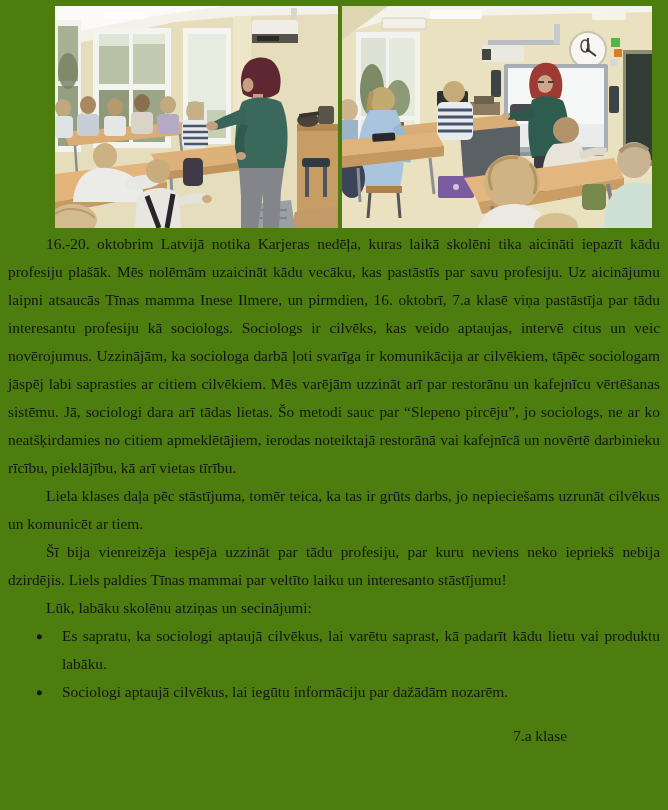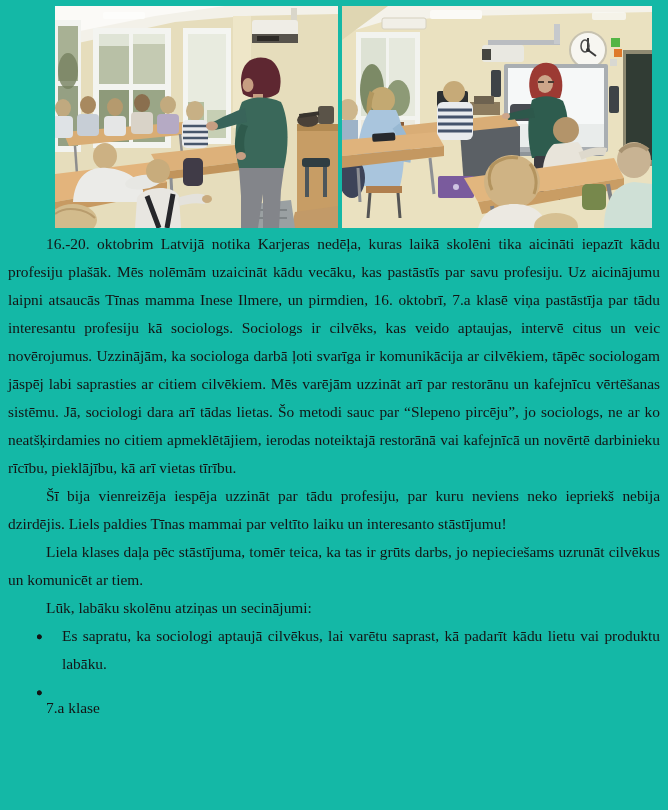--- a/index.html
+++ b/index.html
@@ -1,20 +1,20 @@
 <!DOCTYPE html>
 <html><head>
 <meta charset="utf-8">
 <style>
   html, body { margin: 0; padding: 0; background: #ffffff; }
   .page {
     position: relative;
     width: 668px;
     height: 810px;
-    background: #14b8a6;
+    background: #4d7c0f;
     overflow: hidden;
     font-family: "Liberation Serif", "DejaVu Serif", serif;
     color: #141414;
   }
   .photo-row {
     position: absolute;
     top: 6px;
     left: 55px;
     display: flex;
     gap: 4px;
@@ -35,21 +35,21 @@
   .bullet-item { position: relative; padding-left: 54px; }
   .dot {
     position: absolute;
     left: 28px;
     top: 0;
     font-size: 11px;
     line-height: 28px;
   }
   .signature {
     margin: 16px 0 0 0;
-    text-align: left;
+    text-align: right;
     padding-right: 93px;
   }
 </style>
 </head>
 <body>
 
 <div class="page">
 
   <div class="photo-row">
 
@@ -285,34 +285,35 @@
         <path d="M278 146 C 284 138 298 136 306 144" stroke="#a79271" stroke-width="4" fill="none"></path>
         <path d="M262 222 C 262 196 272 178 292 176 L 310 178 L 310 222 Z" fill="#cfe0d6"></path>
       </g>
       <ellipse cx="214" cy="220" rx="22" ry="13" fill="#d6c092"></ellipse>
     </svg>
 
   </div>
 
   <div class="body-text">
     <p class="para">16.-20. oktobrim Latvijā notika Karjeras nedēļa, kuras laikā skolēni tika aicināti iepazīt kādu profesiju plašāk. Mēs nolēmām uzaicināt kādu vecāku, kas pastāstīs par savu profesiju. Uz aicinājumu laipni atsaucās Tīnas mamma Inese Ilmere, un pirmdien, 16. oktobrī, 7.a klasē viņa pastāstīja par tādu interesantu profesiju kā sociologs. Sociologs ir cilvēks, kas veido aptaujas, intervē citus un veic novērojumus. Uzzinājām, ka sociologa darbā ļoti svarīga ir komunikācija ar cilvēkiem, tāpēc sociologam jāspēj labi saprasties ar citiem cilvēkiem. Mēs varējām uzzināt arī par restorānu un kafejnīcu vērtēšanas sistēmu. Jā, sociologi dara arī tādas lietas. Šo metodi sauc par “Slepeno pircēju”, jo sociologs, ne ar ko neatšķirdamies no citiem apmeklētājiem, ierodas noteiktajā restorānā vai kafejnīcā un novērtē darbinieku rīcību, pieklājību, kā arī vietas tīrību.</p>
+    <p class="para">Liela klases daļa pēc stāstījuma, tomēr teica, ka tas ir grūts darbs, jo nepieciešams uzrunāt cilvēkus un  komunicēt ar tiem.</p>
     <p class="para">Šī bija vienreizēja iespēja uzzināt par tādu profesiju, par kuru neviens neko iepriekš nebija dzirdējis. Liels paldies Tīnas mammai par veltīto laiku un interesanto stāstījumu!</p>
-    <p class="para">Liela klases daļa pēc stāstījuma, tomēr teica, ka tas ir grūts darbs, jo nepieciešams uzrunāt cilvēkus un  komunicēt ar tiem.</p>
     <p class="para">Lūk, labāku skolēnu atziņas un secinājumi:</p>
     <ul class="bullets">
       <li class="bullet-item">
         <span class="dot">●</span>
       </li>
       <li class="bullet-item">
         <span class="dot">●</span>
         <span class="bullet-text">Es sapratu, ka sociologi aptaujā cilvēkus, lai varētu saprast, kā padarīt kādu lietu vai produktu labāku.</span>
       </li>
       <li class="bullet-item">
         <span class="dot">●</span>
       </li>
       <li class="bullet-item">
         <span class="dot">●</span>
+        <span class="bullet-text">Sociologi aptaujā cilvēkus, lai iegūtu  informāciju par dažādām nozarēm.</span>
       </li>
     </ul>
     <p class="para signature">7.a klase</p>
   </div>
 
 </div>
 
 </body></html>

